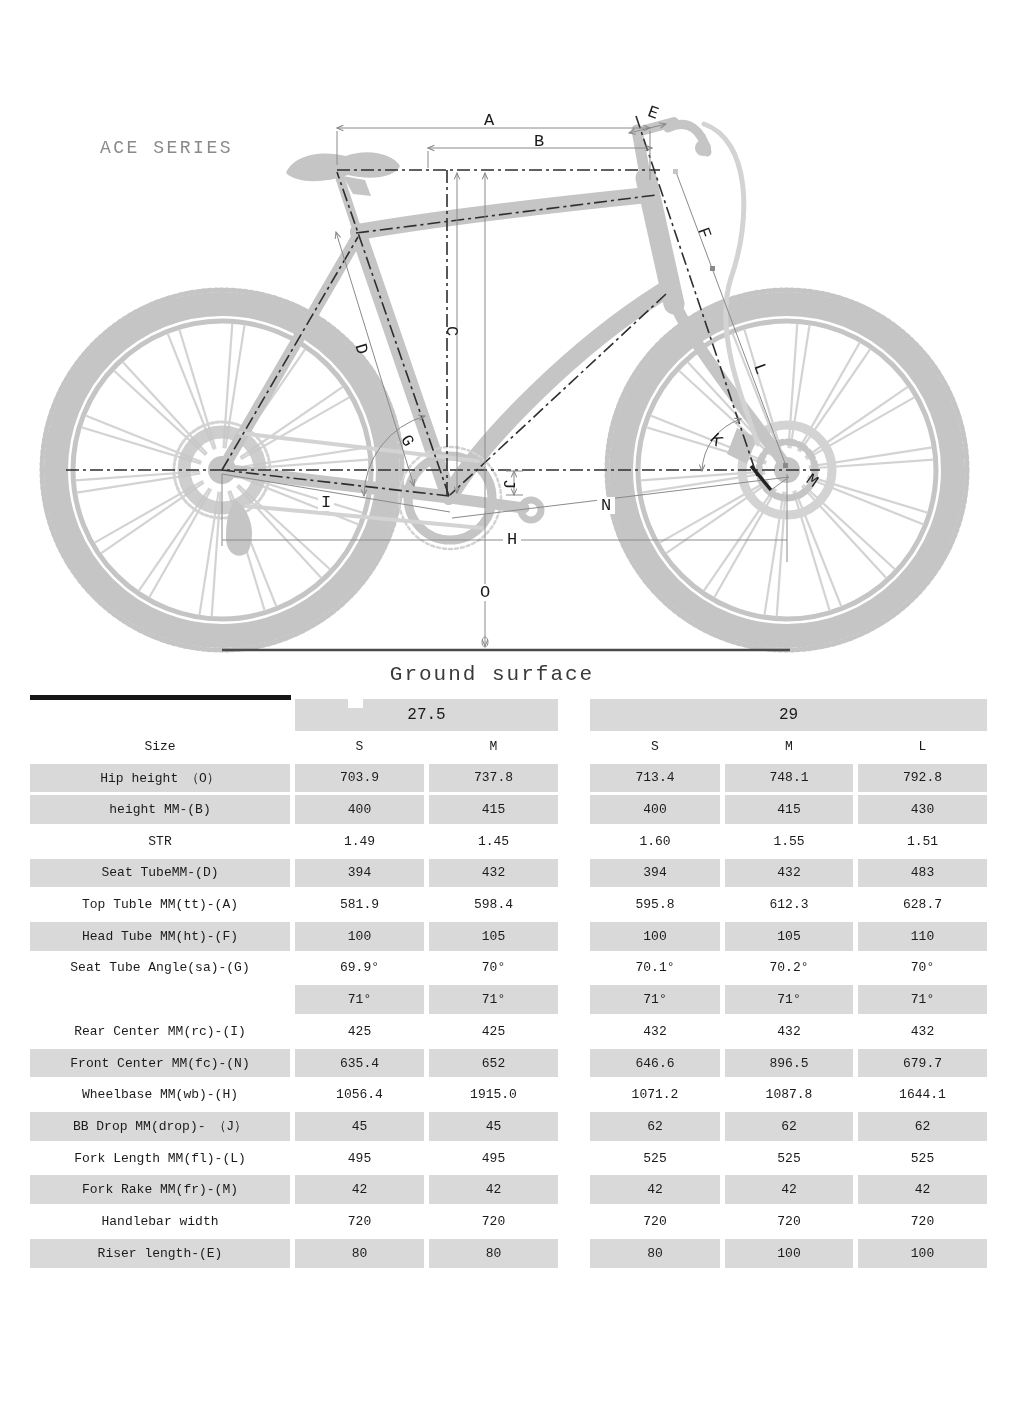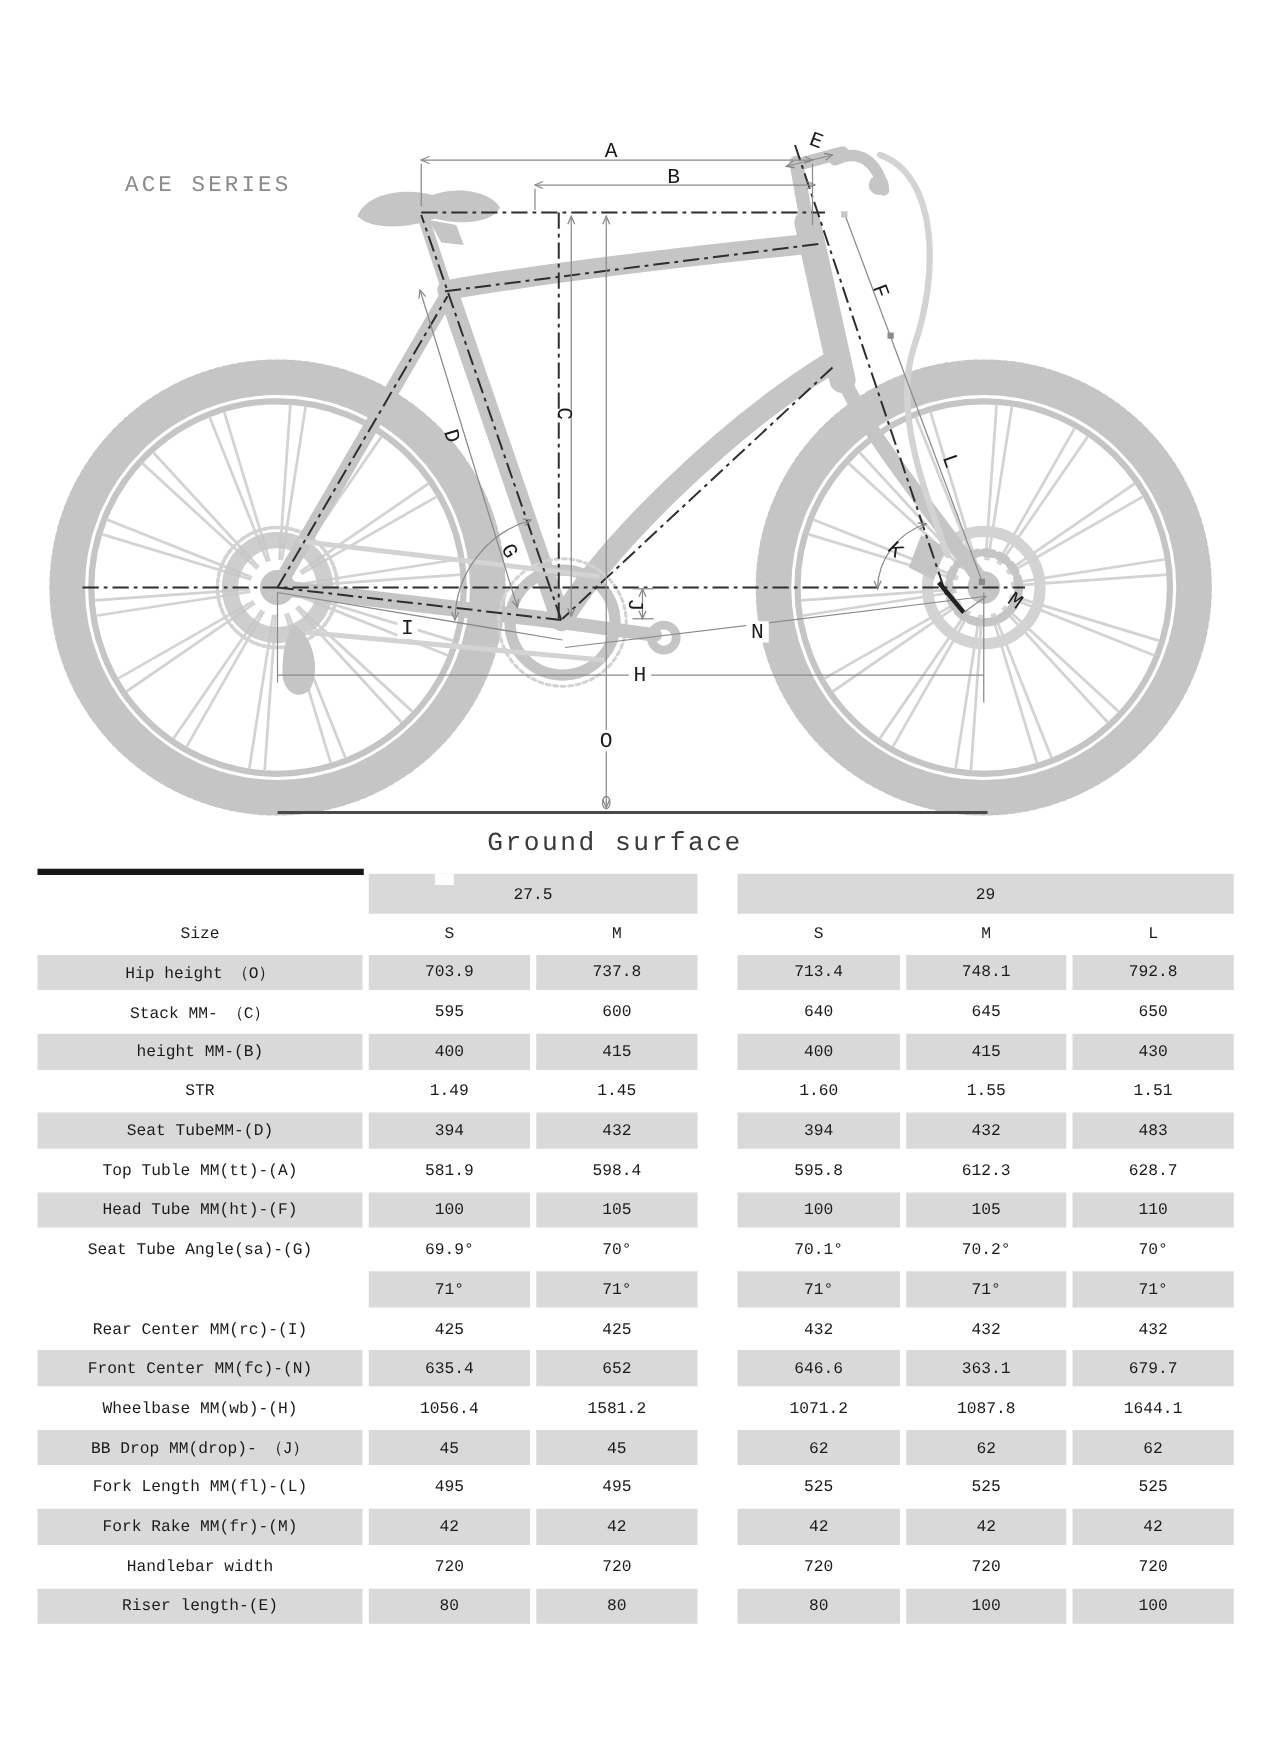--- a/index.html
+++ b/index.html
@@ -36,21 +36,21 @@
   #geo-table{position:absolute;left:30px;top:699px;width:957px;font-size:13px;}
   .grid-row{
     display:grid;box-sizing:border-box;
     grid-template-columns:260px 129px 129px 22px 130px 128px 129px;
     column-gap:5px;align-items:stretch;
   }
   .cell{display:flex;align-items:center;justify-content:center;text-align:center;white-space:nowrap;}
   .band-row{height:32px;}
   .size-row{height:31px;}
   .data-row{height:31.7px;padding:1.5px 0;}
-  .band{background:var(--table-shade);font-size:13px;}
+  .band{background:var(--table-shade);font-size:16px;}
   .band-275{grid-column:2/4;position:relative;}
   .band-29{grid-column:5/8;justify-content:center;}
   .l-col{grid-column:1;}
   .c0{grid-column:2;} .c1{grid-column:3;} .c2{grid-column:5;} .c3{grid-column:6;} .c4{grid-column:7;}
   .shaded .cell{background:var(--table-shade);}
   .top-rule{position:absolute;left:0;top:-4px;width:261px;height:5px;background:var(--rule);}
   .band-notch{position:absolute;left:53px;top:0;width:15px;height:9px;background:#ffffff;}
 </style>
 </head>
 <body>
@@ -261,28 +261,20 @@
 
     <div id="rows">
         <div class="grid-row data-row shaded">
           <div class="cell l-col">Hip height （O）</div>
           <div class="cell c0">703.9</div>
           <div class="cell c1">737.8</div>
           <div class="cell c2">713.4</div>
           <div class="cell c3">748.1</div>
           <div class="cell c4">792.8</div>
         </div>
-        <div class="grid-row data-row">
-          <div class="cell l-col">Stack MM- （C）</div>
-          <div class="cell c0">595</div>
-          <div class="cell c1">600</div>
-          <div class="cell c2">640</div>
-          <div class="cell c3">645</div>
-          <div class="cell c4">650</div>
-        </div>
         <div class="grid-row data-row shaded">
           <div class="cell l-col">height MM-(B)</div>
           <div class="cell c0">400</div>
           <div class="cell c1">415</div>
           <div class="cell c2">400</div>
           <div class="cell c3">415</div>
           <div class="cell c4">430</div>
         </div>
         <div class="grid-row data-row">
           <div class="cell l-col">STR</div>
@@ -337,27 +329,27 @@
           <div class="cell c1">425</div>
           <div class="cell c2">432</div>
           <div class="cell c3">432</div>
           <div class="cell c4">432</div>
         </div>
         <div class="grid-row data-row shaded">
           <div class="cell l-col">Front Center MM(fc)-(N)</div>
           <div class="cell c0">635.4</div>
           <div class="cell c1">652</div>
           <div class="cell c2">646.6</div>
-          <div class="cell c3">363.1</div>
+          <div class="cell c3">896.5</div>
           <div class="cell c4">679.7</div>
         </div>
         <div class="grid-row data-row">
           <div class="cell l-col">Wheelbase MM(wb)-(H)</div>
           <div class="cell c0">1056.4</div>
-          <div class="cell c1">1581.2</div>
+          <div class="cell c1">1915.0</div>
           <div class="cell c2">1071.2</div>
           <div class="cell c3">1087.8</div>
           <div class="cell c4">1644.1</div>
         </div>
         <div class="grid-row data-row shaded">
           <div class="cell l-col">BB Drop MM(drop)- （J）</div>
           <div class="cell c0">45</div>
           <div class="cell c1">45</div>
           <div class="cell c2">62</div>
           <div class="cell c3">62</div>

